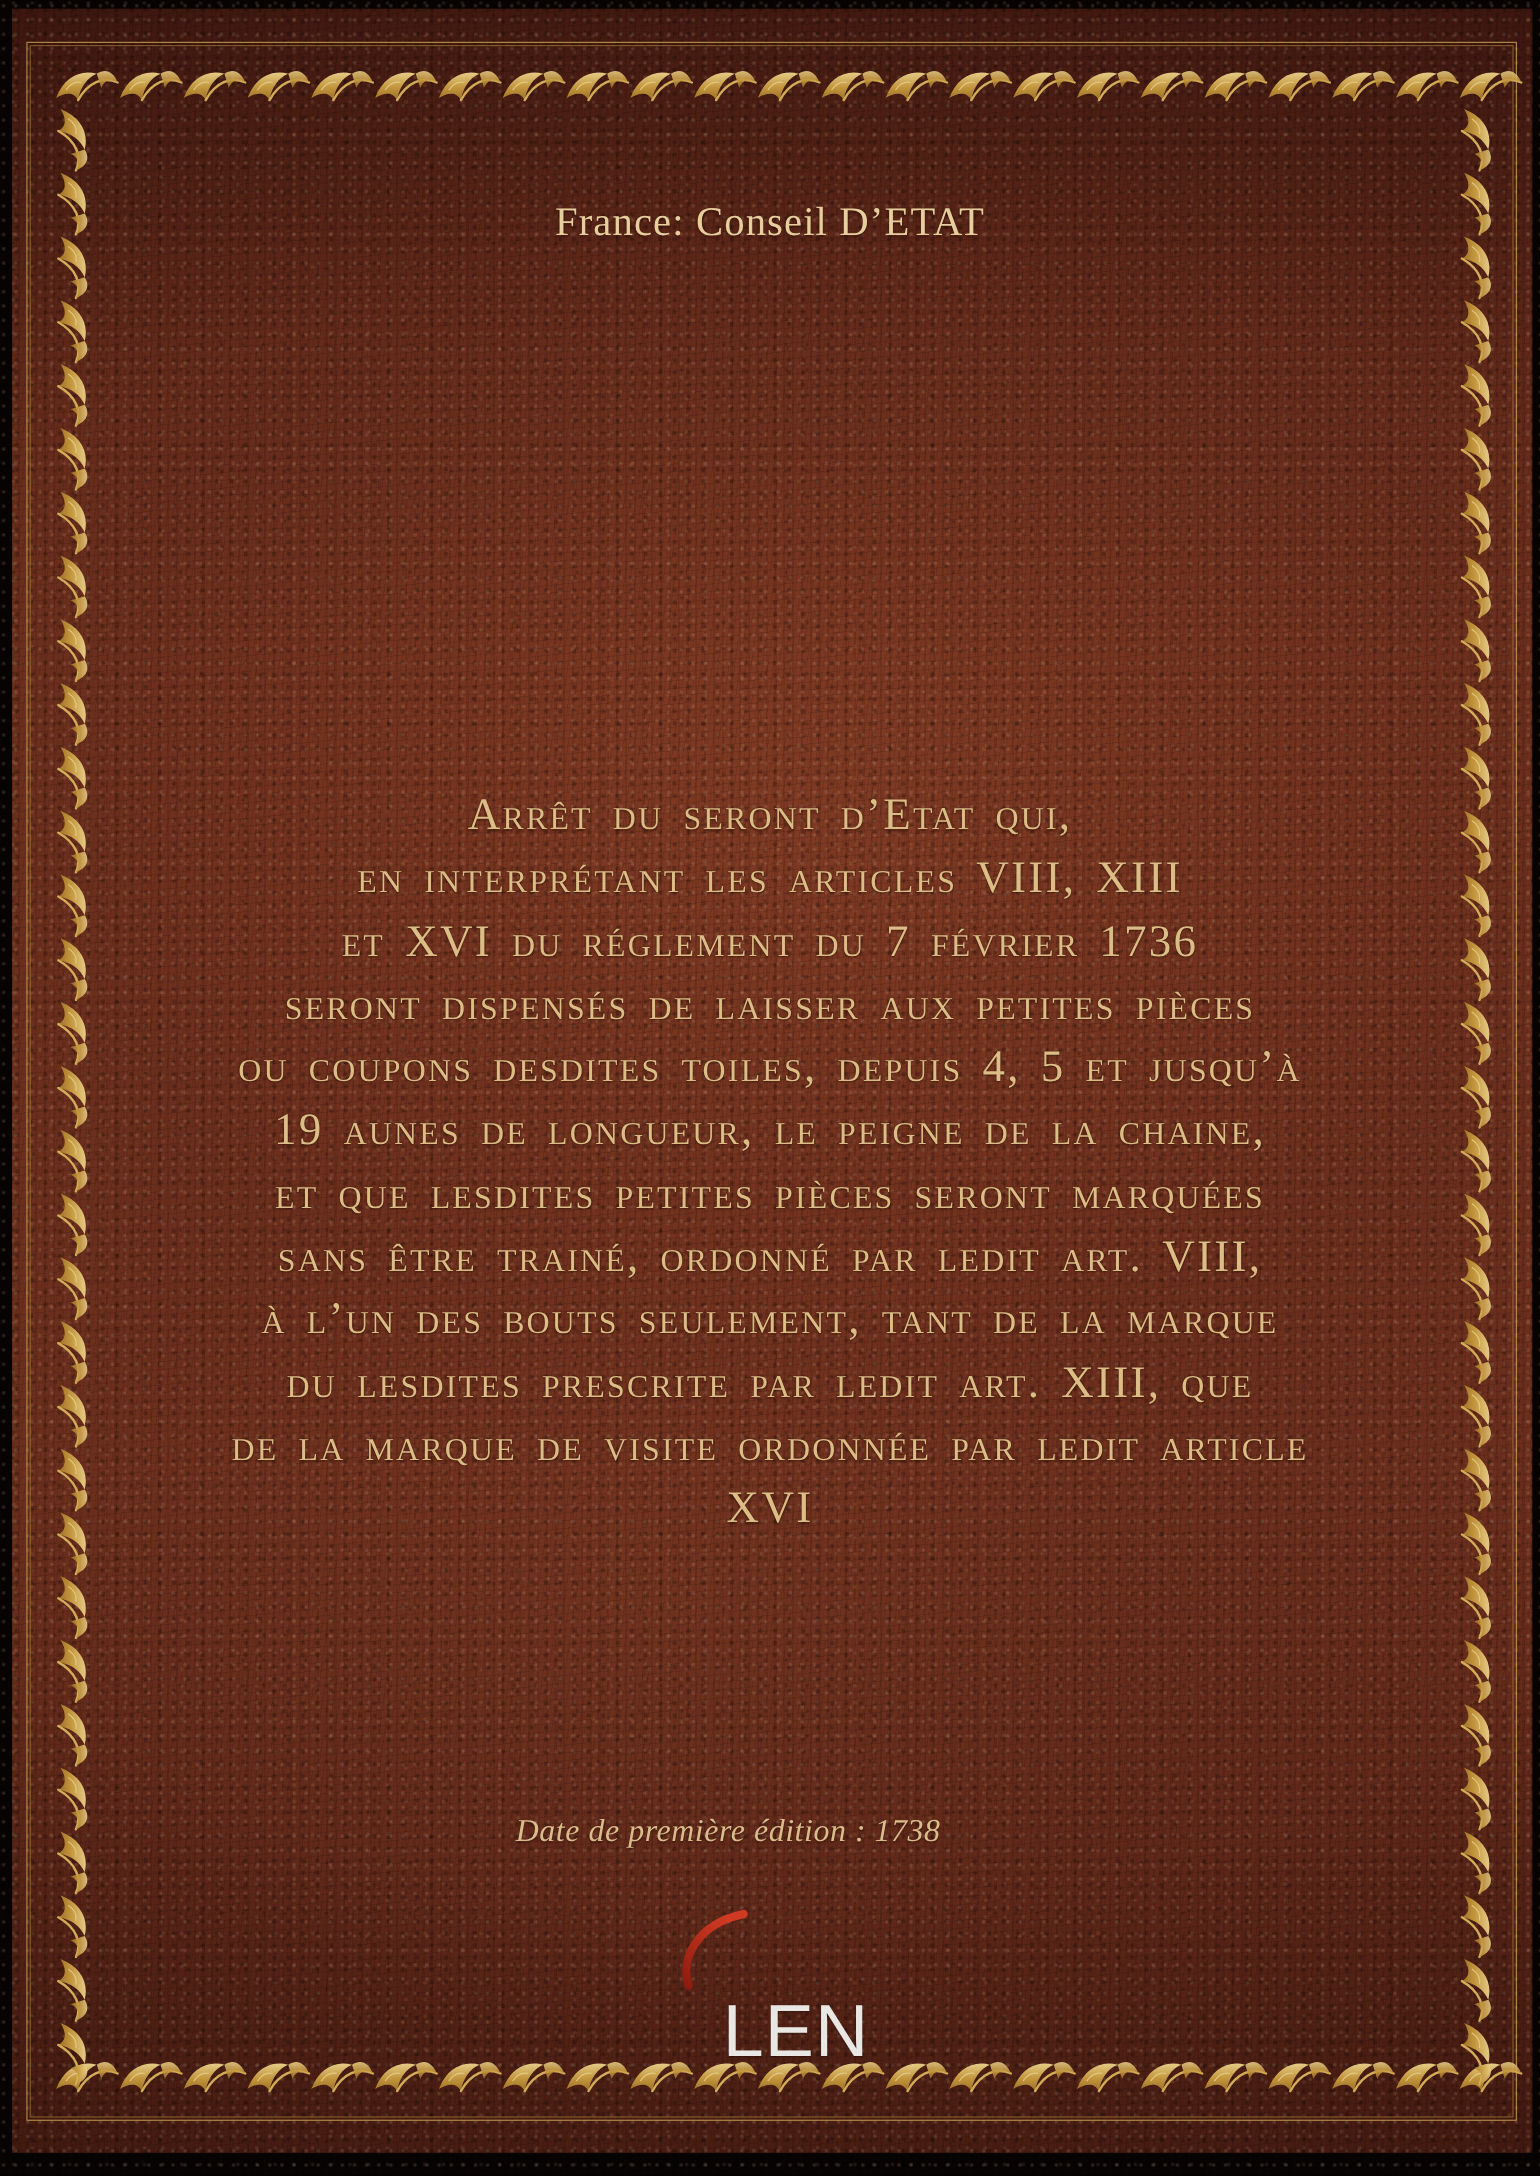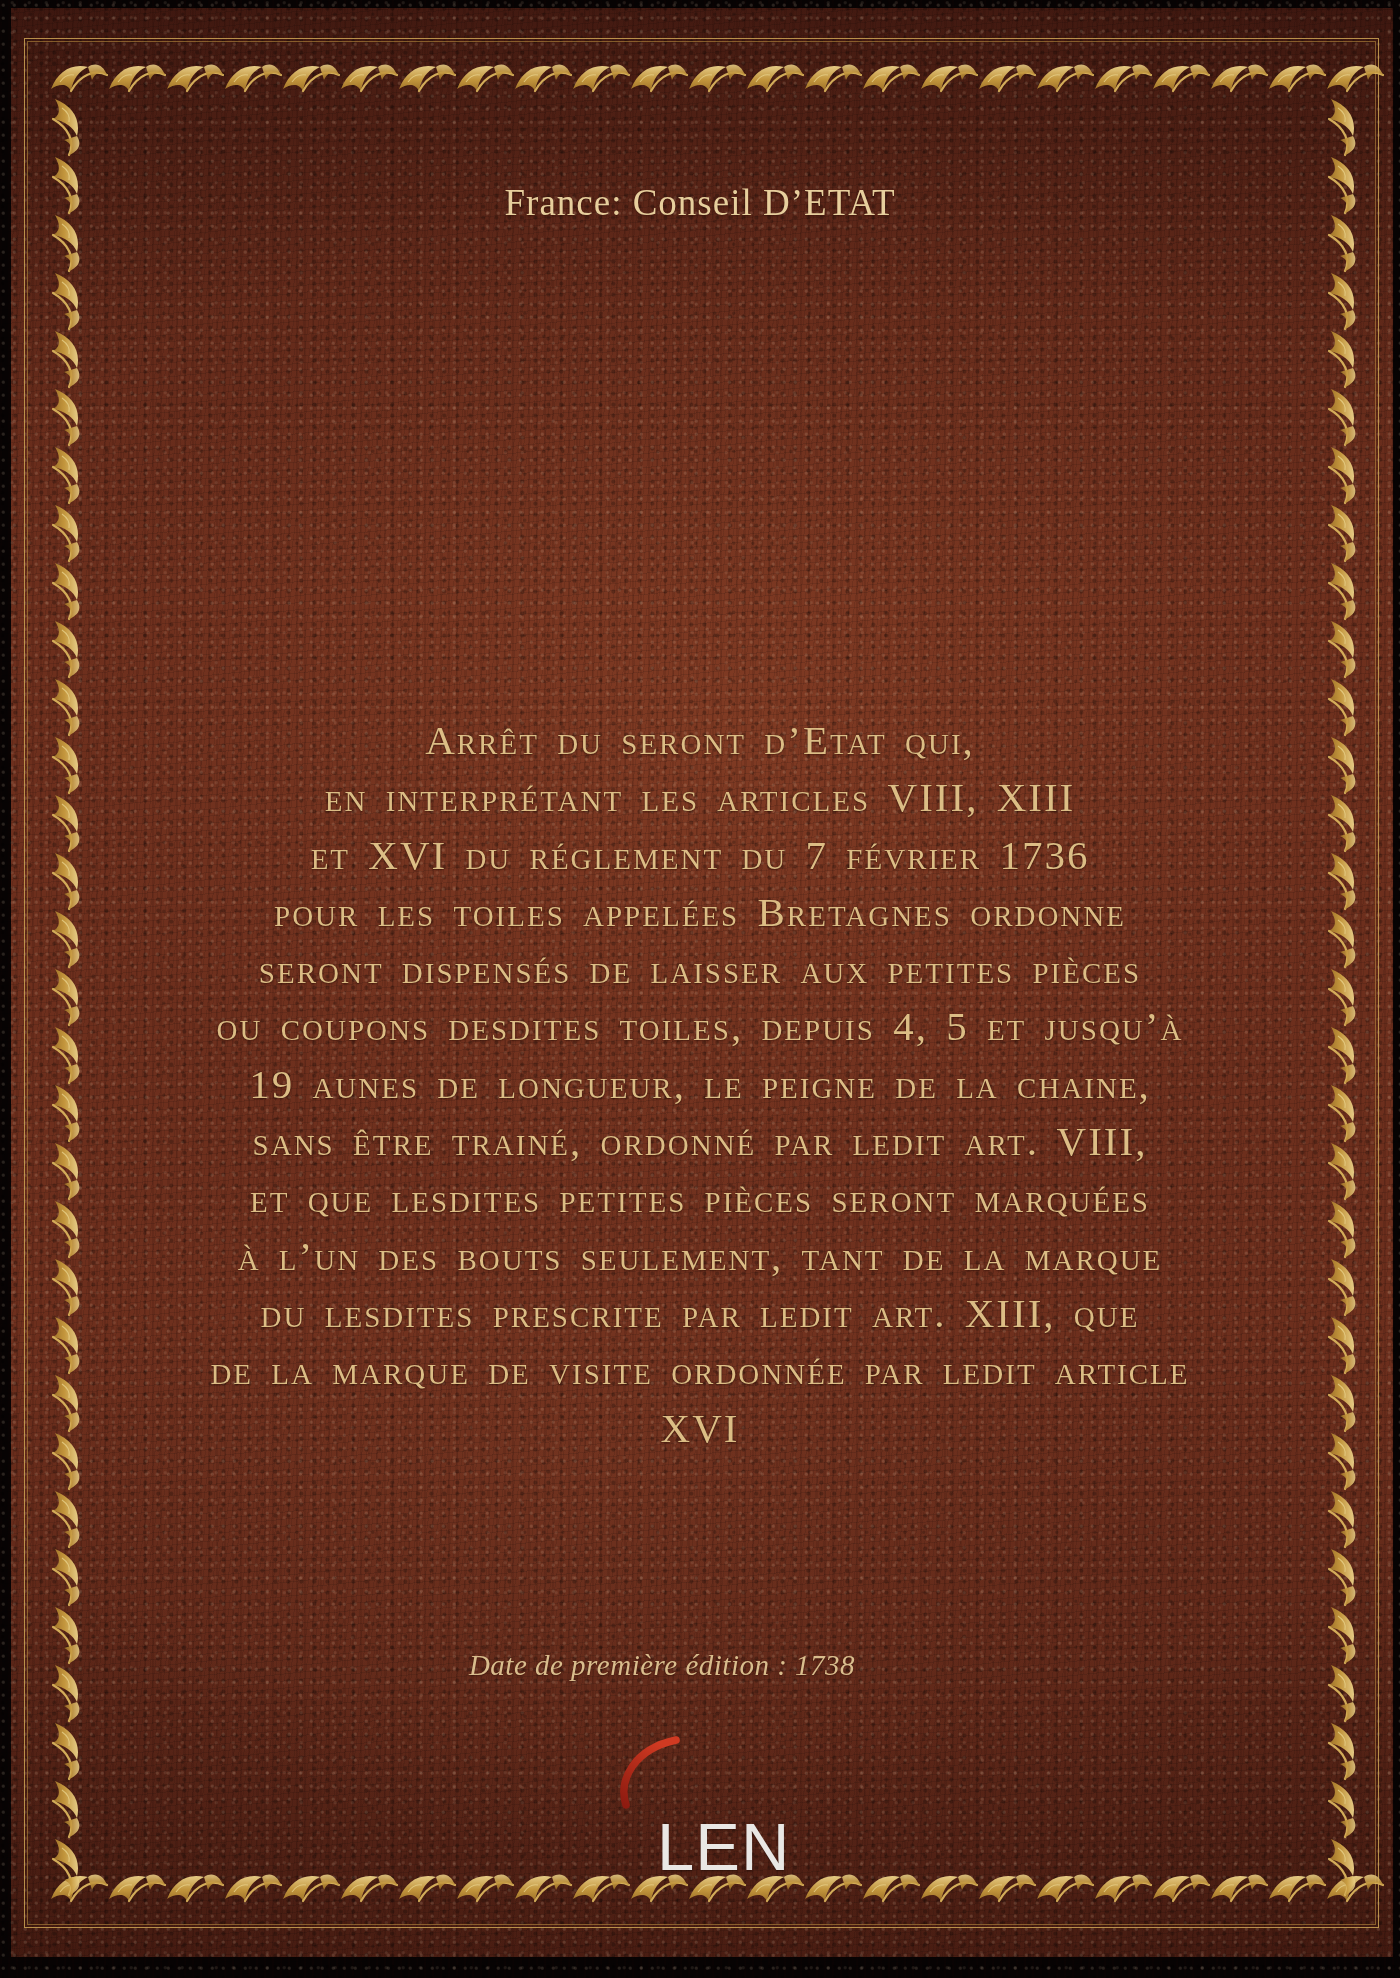--- a/index.html
+++ b/index.html
@@ -220,26 +220,25 @@
         <use href="#leaf-unit" xlink:href="#leaf-unit" x="1740"></use>
       </g>
     </svg>
 
   <div class="header">France: Conseil D’ETAT</div>
 
   <div class="title-block">
     <div class="title-line">Arrêt du seront d’Etat qui,</div>
     <div class="title-line">en interprétant les articles VIII, XIII</div>
     <div class="title-line">et XVI du réglement du 7 février 1736</div>
-    <div class="title-line">pour les toiles appelées Bretagnes ordonne</div>
     <div class="title-line">seront dispensés de laisser aux petites pièces</div>
     <div class="title-line">ou coupons desdites toiles, depuis 4, 5 et jusqu’à</div>
     <div class="title-line">19 aunes de longueur, le peigne de la chaine,</div>
+    <div class="title-line">et que lesdites petites pièces seront marquées</div>
     <div class="title-line">sans être trainé, ordonné par ledit art. VIII,</div>
-    <div class="title-line">et que lesdites petites pièces seront marquées</div>
     <div class="title-line">à l’un des bouts seulement, tant de la marque</div>
     <div class="title-line">du lesdites prescrite par ledit art. XIII, que</div>
     <div class="title-line">de la marque de visite ordonnée par ledit article</div>
     <div class="title-line">XVI</div>
   </div>
 
   <div class="edition">Date de première édition : 1738</div>
 
   <svg class="swoosh" viewBox="0 0 84 78">
     <path d="M22 72 C14 47 30 16 72 7" fill="none" stroke="url(#rg)" stroke-width="7.5" stroke-linecap="round"></path>

